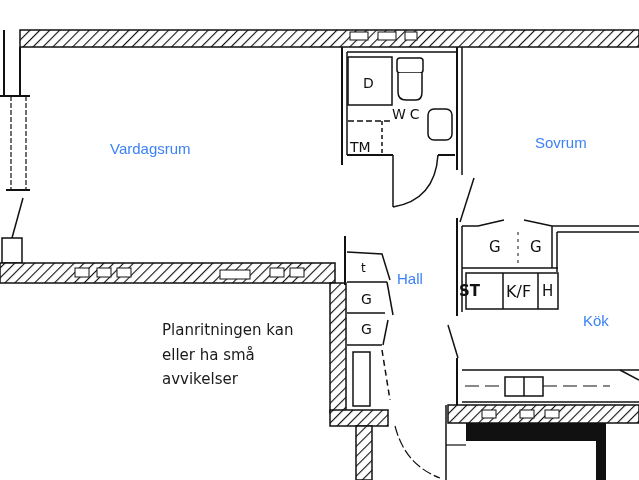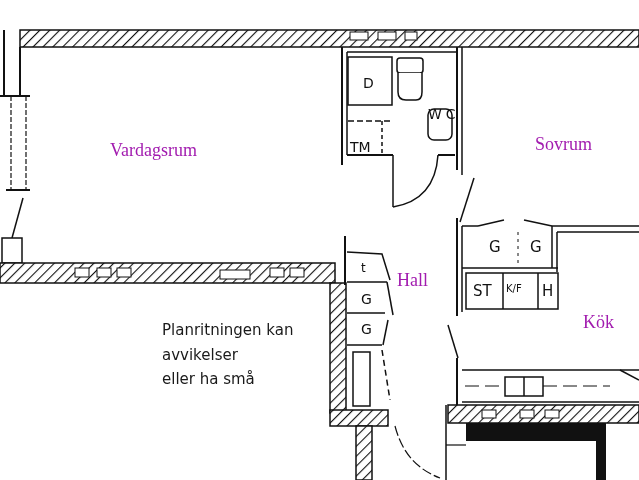--- a/index.html
+++ b/index.html
@@ -1,18 +1,18 @@
 <!DOCTYPE html>
 <html><head>
 <meta charset="utf-8">
 <style>
   html, body { margin: 0; padding: 0; background: #ffffff; }
   body { width: 639px; height: 480px; overflow: hidden; position: relative; font-family: "DejaVu Sans", "Liberation Sans", sans-serif; }
   #plan { position: absolute; left: 0; top: 0; width: 639px; height: 480px; }
-  .room-label { position: absolute; color: #a21caf; font-size: 18px; font-family: Liberation Serif, serif; white-space: nowrap; }
+  .room-label { position: absolute; color: #3b82f6; font-size: 15px; font-family: Liberation Sans, sans-serif; white-space: nowrap; }
   .fixture-label { position: absolute; color: #111; font-size: 15px; font-family: "DejaVu Sans", sans-serif; white-space: nowrap; line-height: 1; }
   .note { position: absolute; left: 162px; top: 318px; font-size: 15px; line-height: 24.5px; color: #1a1a1a; font-family: "DejaVu Sans", sans-serif; }
   .note div { white-space: nowrap; }
 </style>
 </head>
 <body>
 
 <svg id="plan" viewBox="0 0 639 480" xmlns="http://www.w3.org/2000/svg">
   <defs>
     <pattern id="hatch" patternUnits="userSpaceOnUse" width="7" height="7" patternTransform="rotate(45)">
@@ -133,29 +133,29 @@
   </g>
 </svg>
 
 <div class="room-label" style="left:110px; top:140px;">Vardagsrum</div>
 <div class="room-label" style="left:535px; top:134px;text-align:center;">Sovrum</div>
 <div class="room-label" style="left:397px; top:270px;">Hall</div>
 <div class="room-label" style="left:583px; top:312px;">Kök</div>
 
 <div class="fixture-label" style="left:363px; top:76px; font-size:14px;">D</div>
 <div class="fixture-label" style="left:350px; top:140px; font-size:14px;">TM</div>
-<div class="fixture-label" style="left:392px; top:107px; font-size:14px; letter-spacing:4px;margin-left:36px;">WC</div>
+<div class="fixture-label" style="left:392px; top:107px; font-size:14px; letter-spacing:4px;">WC</div>
 
 <div class="fixture-label" style="left:489px; top:240px;">G</div>
 <div class="fixture-label" style="left:530px; top:240px;">G</div>
-<div class="fixture-label" style="left:473px; top:284px;">ST</div>
-<div class="fixture-label" style="left:506px; top:284px; font-size:10px;">K/F</div>
+<div class="fixture-label" style="left:459px; top:284px;font-weight:bold;">ST</div>
+<div class="fixture-label" style="left:506px; top:284px; font-size:16px;">K/F</div>
 <div class="fixture-label" style="left:542px; top:284px;">H</div>
 
 <div class="fixture-label" style="left:361px; top:262px; font-size:12px;">t</div>
 <div class="fixture-label" style="left:361px; top:292px; font-size:14px;">G</div>
 <div class="fixture-label" style="left:361px; top:322px; font-size:14px;">G</div>
 
 <div class="note">
   <div>Planritningen kan</div>
+  <div>eller ha små</div>
   <div>avvikelser</div>
-  <div>eller ha små</div>
 </div>
 
 </body></html>

